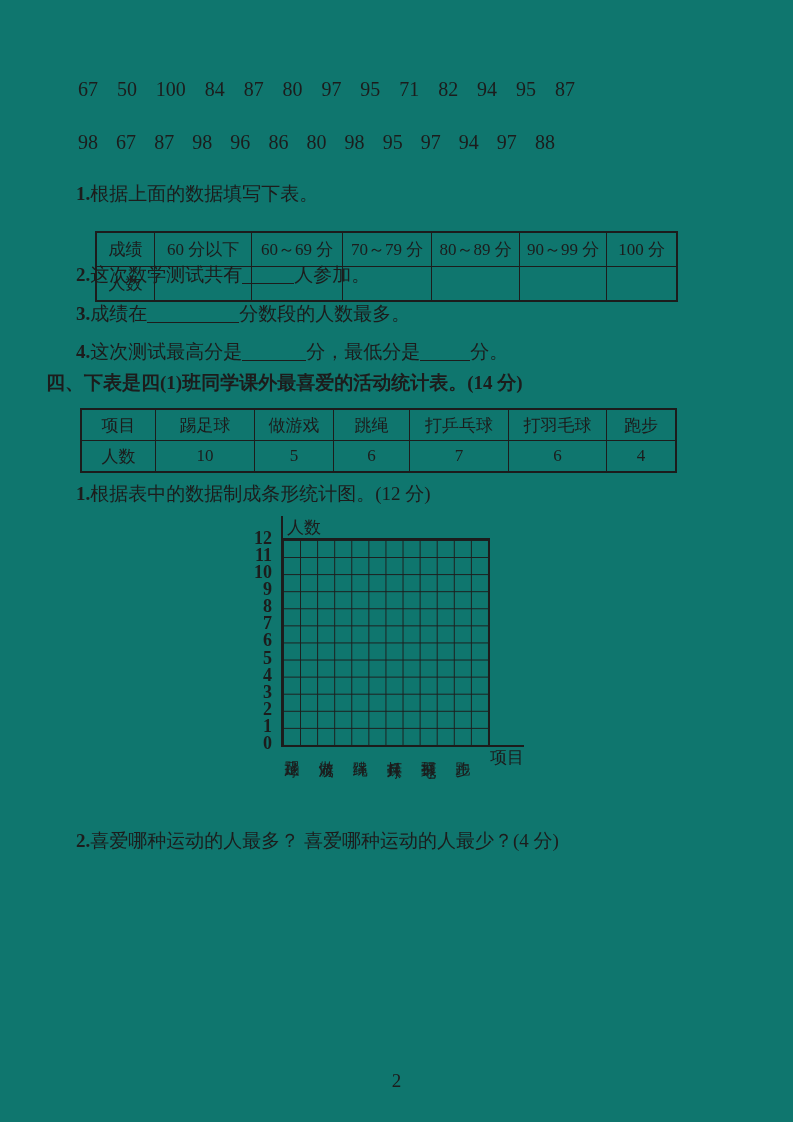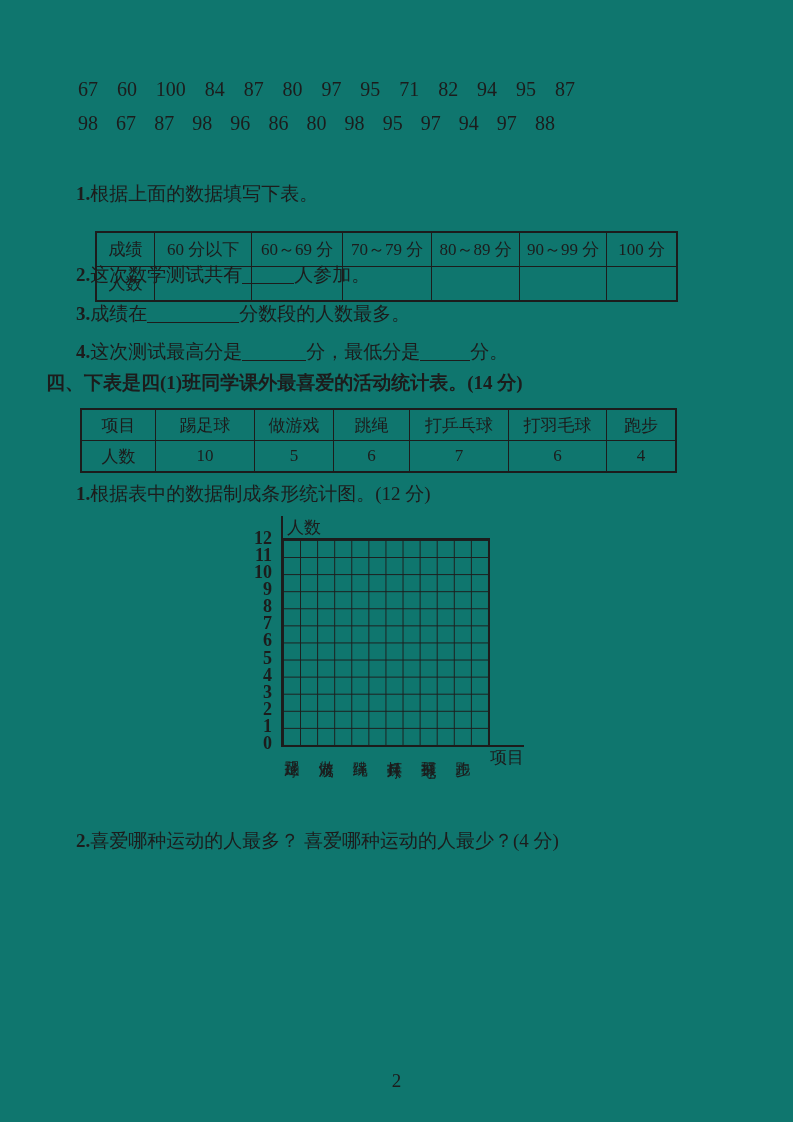--- a/index.html
+++ b/index.html
@@ -101,34 +101,34 @@
 
   .page-num{left:0;top:1070px;width:100%;text-align:center;font-size:19px;}
 </style>
 </head>
 <body>
 
 <div class="page">
 
   <div class="abs num-row" style="left:78px;top:78px;width:497px;">
       <span class="num">67</span>
-      <span class="num">60</span>
+      <span class="num">50</span>
       <span class="num">100</span>
       <span class="num">84</span>
       <span class="num">87</span>
       <span class="num">80</span>
       <span class="num">97</span>
       <span class="num">95</span>
       <span class="num">71</span>
       <span class="num">82</span>
       <span class="num">94</span>
       <span class="num">95</span>
       <span class="num">87</span>
     </div>
-  <div class="abs num-row" style="left:78px;top:112px;width:477px;">
+  <div class="abs num-row" style="left:78px;top:131px;width:477px;">
       <span class="num">98</span>
       <span class="num">67</span>
       <span class="num">87</span>
       <span class="num">98</span>
       <span class="num">96</span>
       <span class="num">86</span>
       <span class="num">80</span>
       <span class="num">98</span>
       <span class="num">95</span>
       <span class="num">97</span>

